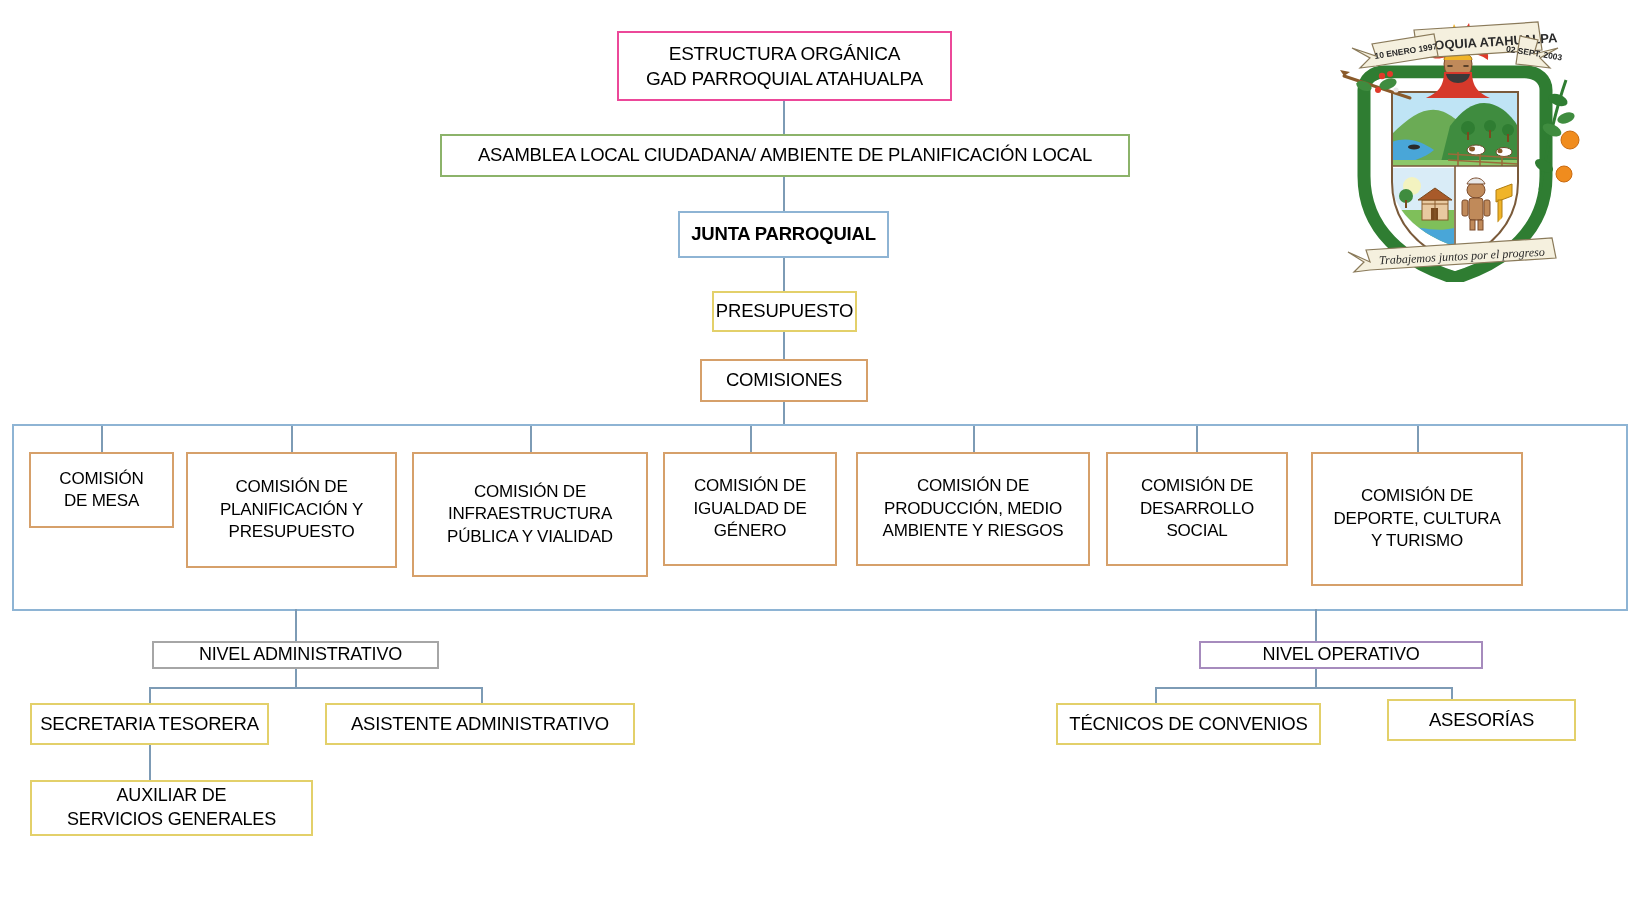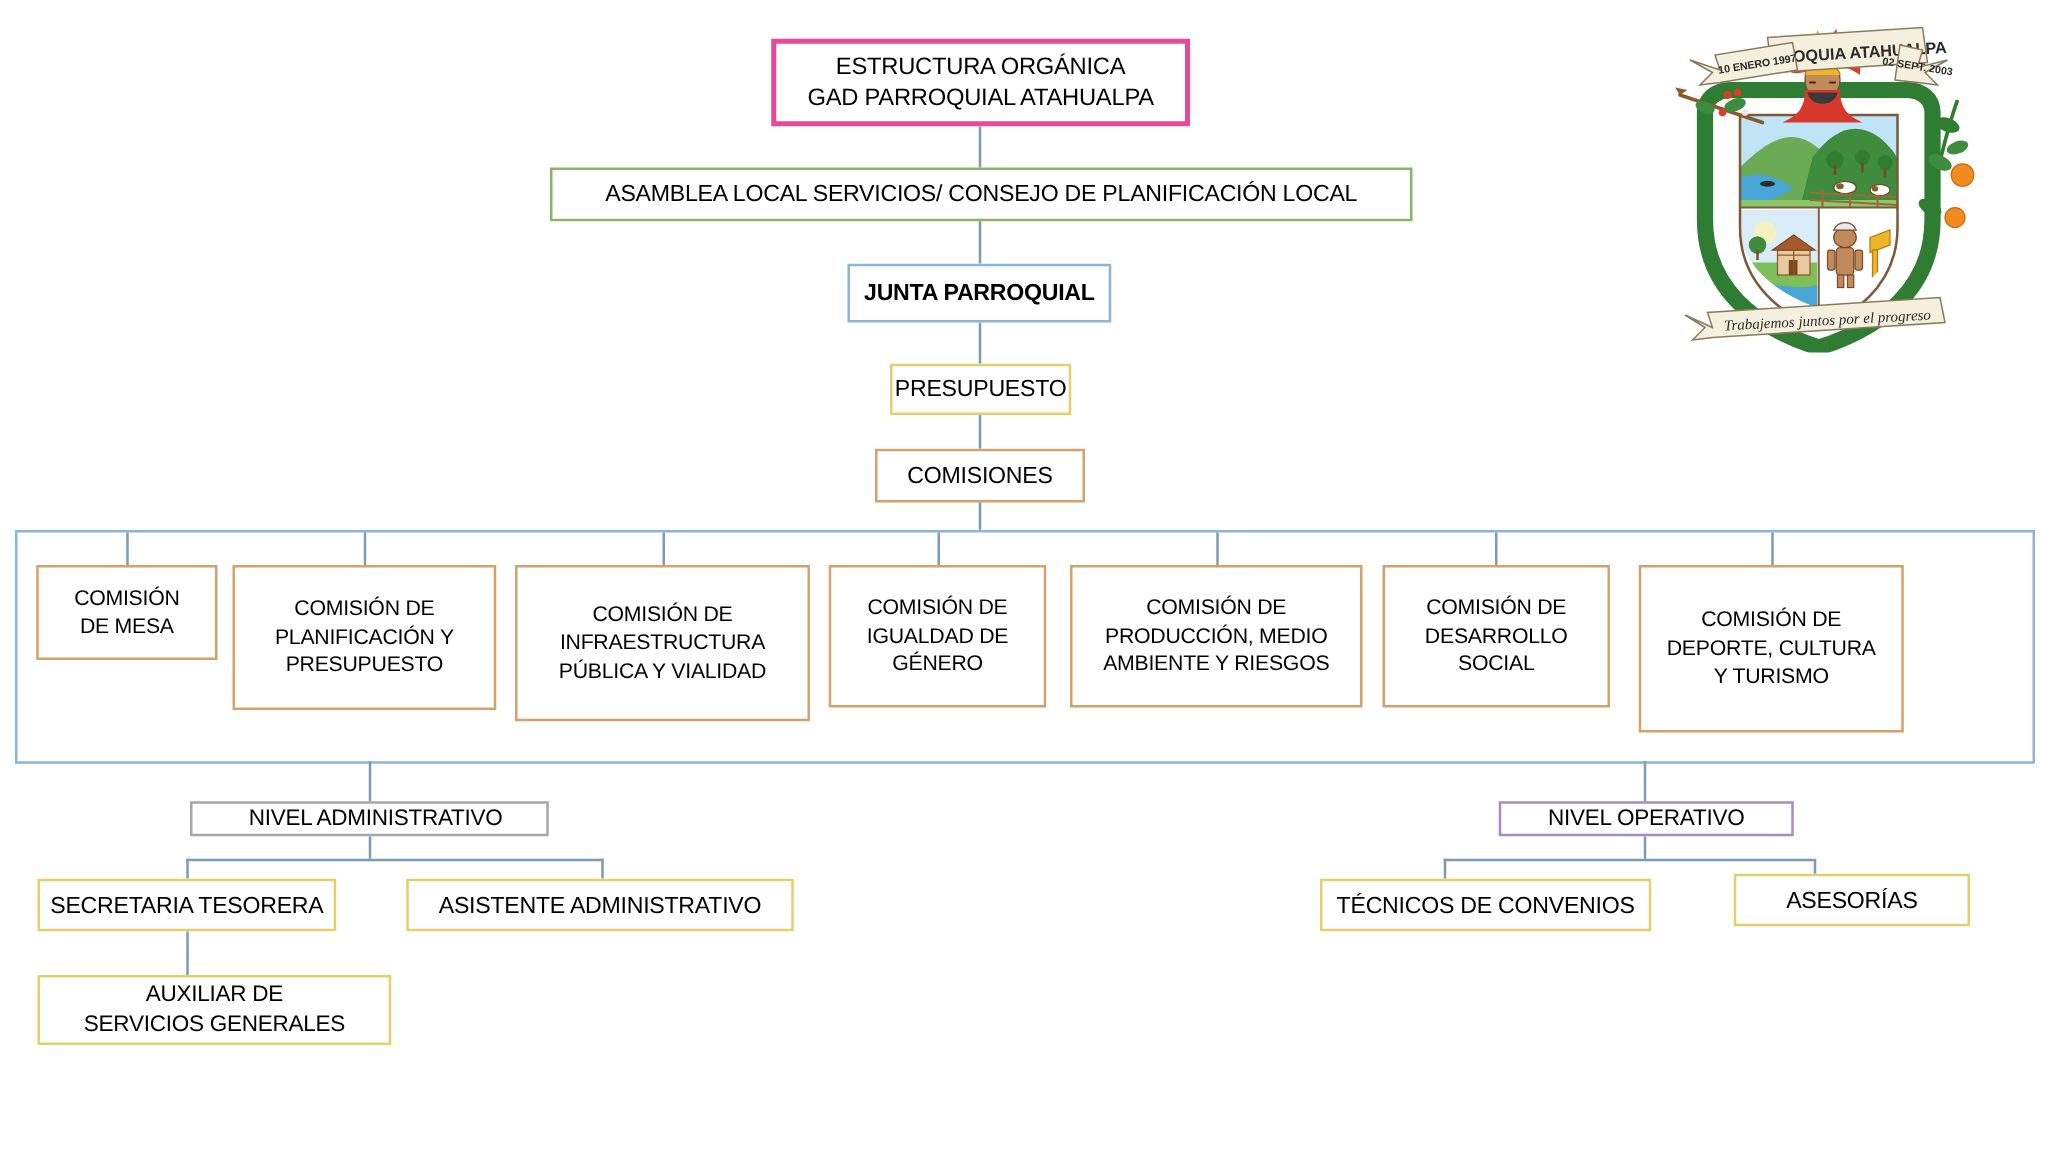--- a/index.html
+++ b/index.html
@@ -24,21 +24,21 @@
     text-align: center;
     background: #ffffff;
     color: #000000;
     line-height: 1.32;
     letter-spacing: -0.2px;
     padding: 2px 6px;
   }
   .node span { display: block; white-space: pre-line; }
 
   
-  .b-gold   { border: 4px solid #ec4899; text-align: center; }
+  .b-gold   { border: 2px solid #ec4899; text-align: center; }
   .b-green  { border: 2px solid #8cb36a; }
   .b-blue   { border: 2px solid #8eb4d4; }
   .b-yellow { border: 2px solid #e3d06a; }
   .b-orange { border: 2px solid #d6a06a; }
   .b-gray   { border: 2px solid #a6a6a6; padding-left: 16px; }
   .b-purple { border: 2px solid #a68bbd; }
 
   
   .ln {
     position: absolute;
@@ -103,21 +103,21 @@
   <div class="ln h" style="left:1155px; top:687px; width:296px;"></div>
   <div class="ln v" style="left:1155px; top:687px; height:16px;"></div>
   <div class="ln v" style="left:1451px; top:687px; height:12px;"></div>
 
   <div class="node b-gold" style="left:617px; top:31px; width:335px; height:70px; font-size:19px;">
     <span>ESTRUCTURA ORGÁNICA
 GAD PARROQUIAL ATAHUALPA</span>
   </div>
 
   <div class="node b-green" style="left:440px; top:134px; width:690px; height:43px; font-size:18.5px;">
-    <span>ASAMBLEA LOCAL SERVICIOS/ CONSEJO DE PLANIFICACIÓN LOCAL</span>
+    <span>ASAMBLEA LOCAL CIUDADANA/ AMBIENTE DE PLANIFICACIÓN LOCAL</span>
   </div>
 
   <div class="node b-blue" style="left:678px; top:211px; width:211px; height:47px; font-size:18.5px;font-weight:bold;">
     <span>JUNTA PARROQUIAL</span>
   </div>
 
   <div class="node b-yellow" style="left:712px; top:291px; width:145px; height:41px; font-size:18.5px;">
     <span>PRESUPUESTO</span>
   </div>
 
@@ -163,21 +163,21 @@
   <div class="node b-orange" style="left:1311px; top:452px; width:212px; height:134px; font-size:17px;">
     <span>COMISIÓN DE
 DEPORTE, CULTURA
 Y TURISMO</span>
   </div>
 
   <div class="node b-gray" style="left:152px; top:641px; width:287px; height:28px; font-size:18px;">
     <span>NIVEL ADMINISTRATIVO</span>
   </div>
 
-  <div class="node b-purple" style="left:1199px; top:641px; width:236px; height:28px; font-size:18px;">
+  <div class="node b-purple" style="left:1199px; top:641px; width:284px; height:28px; font-size:18px;">
     <span>NIVEL OPERATIVO</span>
   </div>
 
   <div class="node b-yellow" style="left:30px; top:703px; width:239px; height:42px; font-size:18.5px;">
     <span>SECRETARIA TESORERA</span>
   </div>
 
   <div class="node b-yellow" style="left:325px; top:703px; width:310px; height:42px; font-size:18.5px;">
     <span>ASISTENTE ADMINISTRATIVO</span>
   </div>

